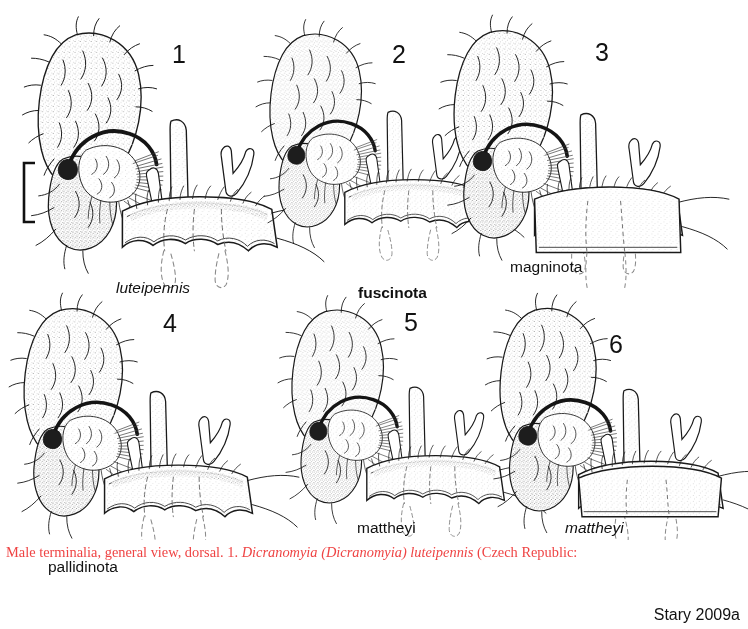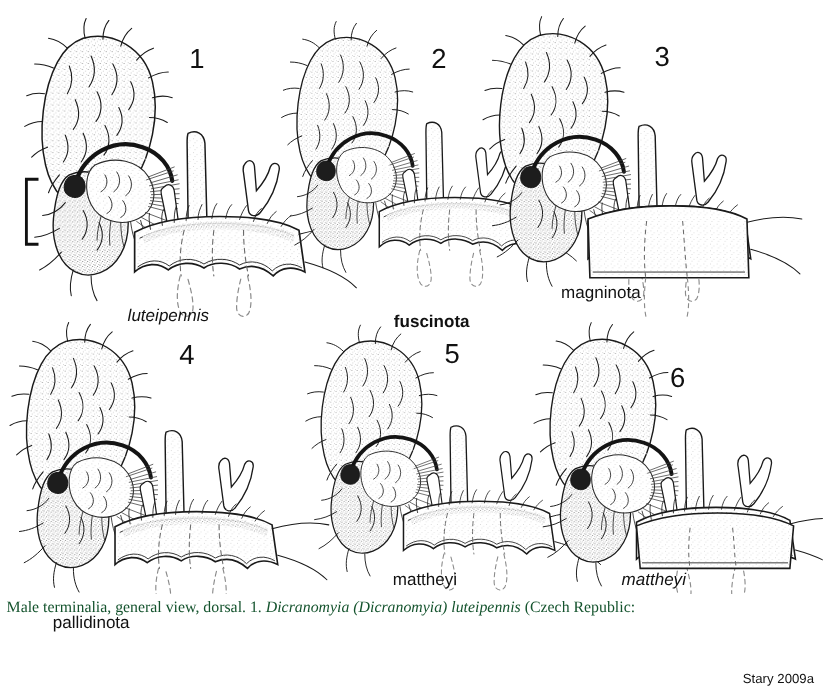--- a/index.html
+++ b/index.html
@@ -42,33 +42,33 @@
 
   #caption {
     position: absolute;
     left: 0;
     top: 540px;
     width: 748px;
     height: 89px;
     font-family: "Liberation Serif", serif;
     font-size: 14.4px;
     line-height: 18.5px;
-    color: #14532d;
+    color: #ef4444;
     padding: 3px 4px 0 6px;
     box-sizing: border-box;
   }
   #caption .ital { font-style: italic; }
   #caption .bold { font-weight: bold; }
 
   #credit {
     position: absolute;
     right: 8px;
     bottom: 5px;
     font-family: "Liberation Sans", sans-serif;
-    font-size: 12px;
+    font-size: 16px;
     font-weight: 400;
     color: #111;
   }
 
   .cap-line { display: block; white-space: nowrap; }
 </style>
 </head>
 <body>
 
 <div id="plate">

